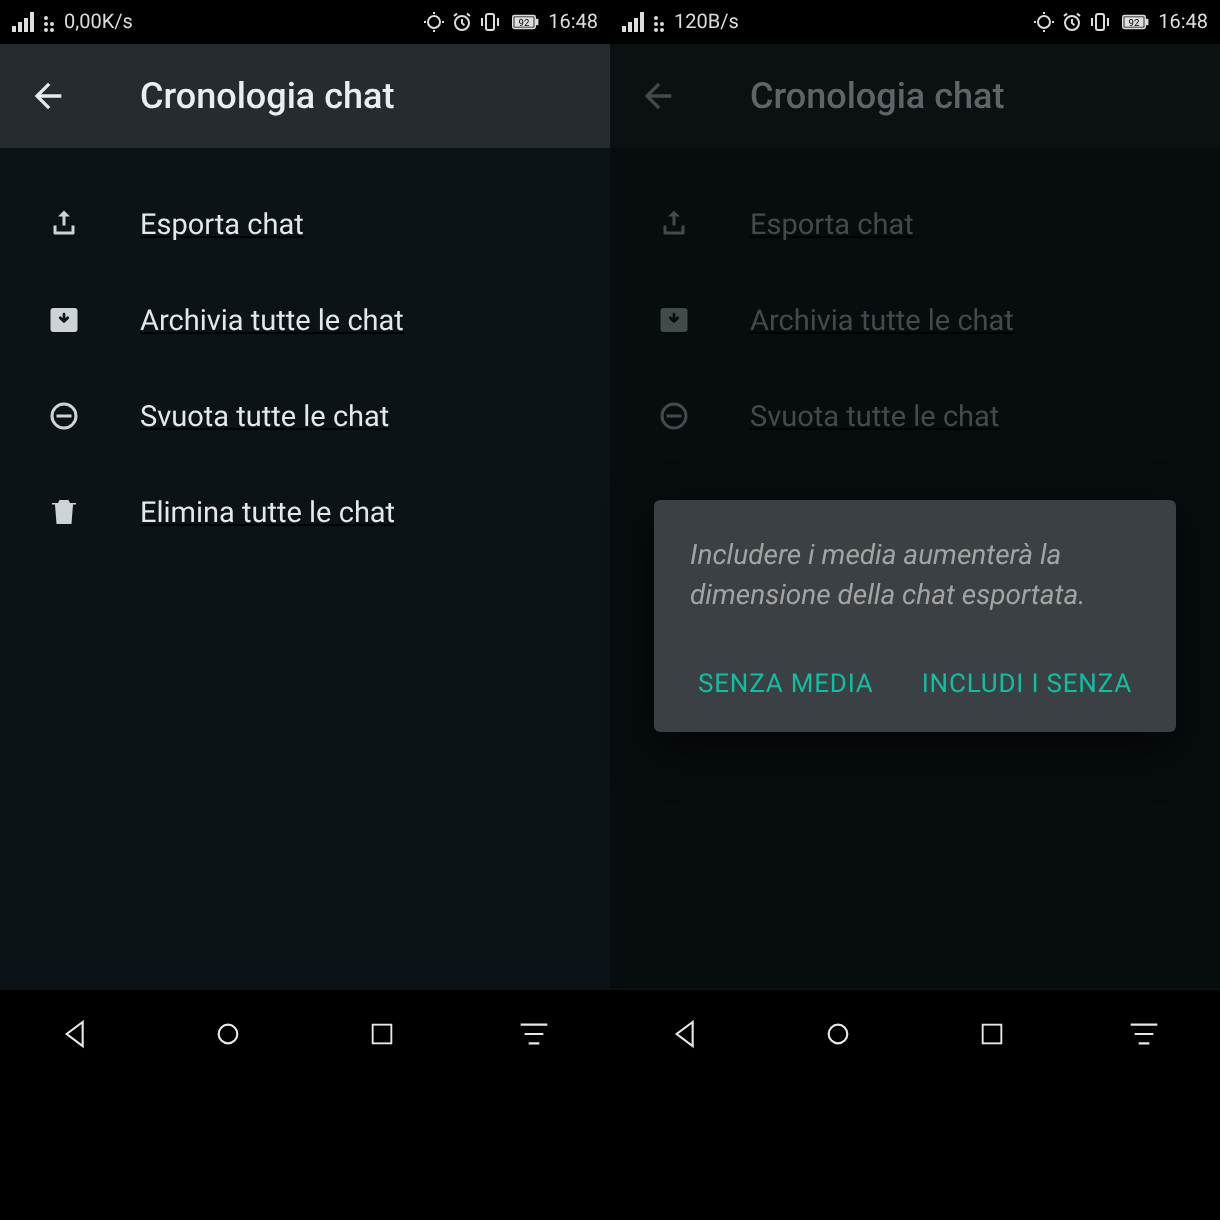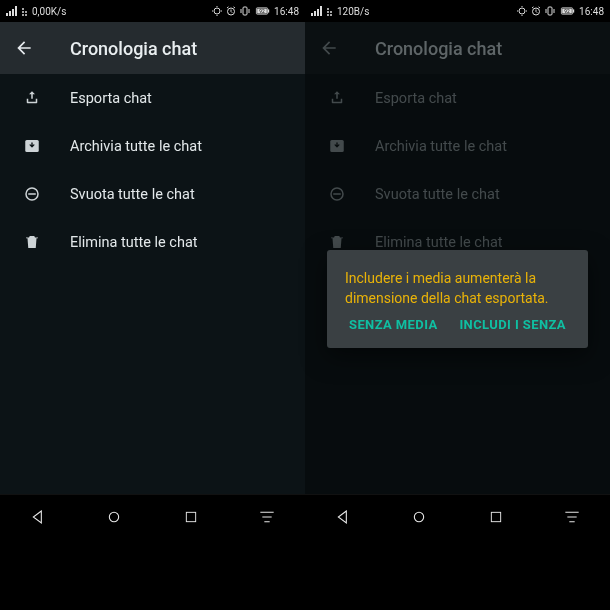--- a/index.html
+++ b/index.html
@@ -39,20 +39,22 @@
     }
     .phone-left .appbar { background: #252b2f; }
     .phone-right .appbar { background: #0f1618; }
     .appbar-title {
       color: #e9eef0;
       font-size: 18px;
       font-weight: 500;
     }
     .content {
       flex: 1;
+      padding-top: 14px;
+      text-decoration: underline;
     }
     .phone-left .content { background: #0c1316; }
     .phone-right .content { background: #0a1113; }
     .menu-item {
       display: flex;
       align-items: center;
       height: 48px;
       padding: 0 22px;
       gap: 28px;
       cursor: pointer;
@@ -91,32 +93,34 @@
       position: absolute;
       left: 22px;
       right: 22px;
       top: 250px;
       background: #3a4043;
       border-radius: 3px;
       box-shadow: 0 8px 24px rgba(0,0,0,0.5);
       padding: 18px 18px 8px 18px;
     }
     .dialog-text {
-      color: #eab308;
+      color: #a3a3a3;
       font-size: 14px;
       line-height: 1.45;
+      margin-bottom: 18px;
+      font-style: italic;
     }
     .dialog-actions {
       display: flex;
       justify-content: space-between;
       align-items: center;
     }
     .dialog-btn {
       font-size: 13px;
-      font-weight: 700;
+      font-weight: 400;
       letter-spacing: 0.4px;
       padding: 8px 4px;
       cursor: pointer;
     }
     .dialog-btn.teal { color: #0fbfa2; }
     .scrim {
       position: absolute;
       inset: 22px 0 44px 0;
       background: rgba(0,0,0,0.25);
       pointer-events: none;

